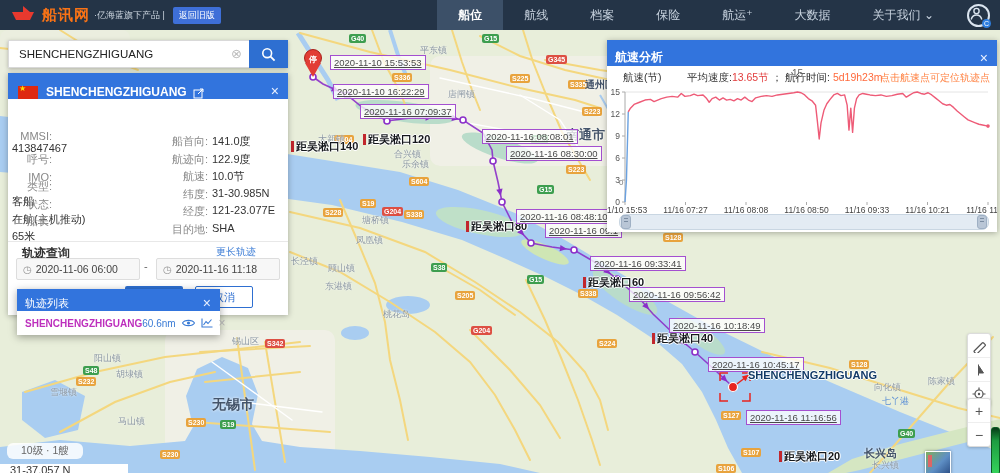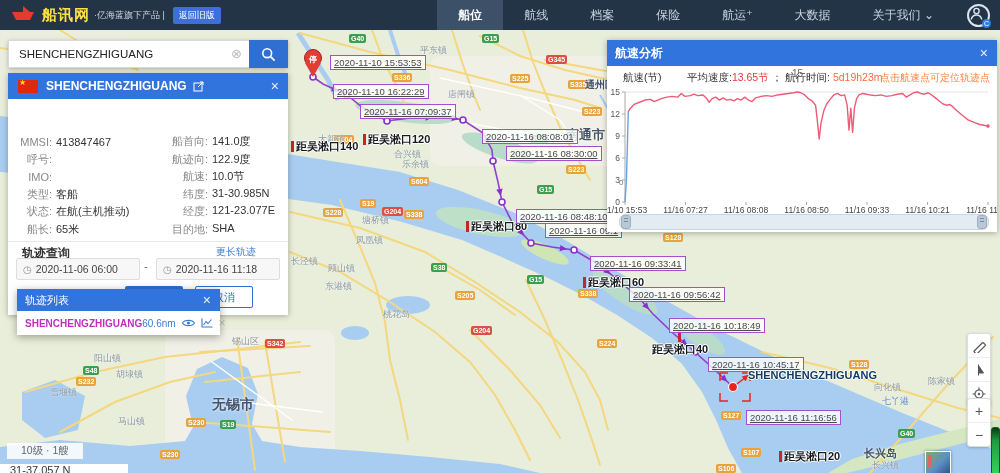--- a/index.html
+++ b/index.html
@@ -1,21 +1,21 @@
 <!DOCTYPE html>
 <html><head>
 <meta charset="utf-8">
 <style>
   html,body{margin:0;padding:0;}
   body{width:1000px;height:473px;overflow:hidden;position:relative;background:#e8eeda;
        font-family:"Liberation Sans","DejaVu Sans",sans-serif;-webkit-font-smoothing:antialiased;}
   
   #topnav{position:absolute;left:0;top:0;width:1000px;height:30px;background:#243447;z-index:30;display:flex;align-items:center;}
   #logo-wrap{display:flex;align-items:center;margin-left:10px;}
-  #logo-title{color:#fde047;font-size:15px;font-weight:bold;margin-left:6px;letter-spacing:1px;}
+  #logo-title{color:#f97316;font-size:15px;font-weight:bold;margin-left:6px;letter-spacing:1px;}
   #logo-sub{color:#cfd8e2;font-size:9px;margin-left:4px;}
   #old-ver{background:#3e6fd8;color:#fff;font-size:9px;padding:2px 6px;border-radius:2px;margin-left:8px;cursor:pointer;}
   #nav-items{display:flex;align-items:center;height:30px;margin-left:auto;margin-right:8px;}
   .nav-item{color:#c9d4e0;font-size:12px;padding:0 21px;height:30px;line-height:30px;cursor:pointer;white-space:nowrap;}
   .nav-item.active{background:#3c5068;color:#fff;font-weight:bold;}
   #avatar{width:19px;height:19px;border-radius:50%;border:2px solid #dbe5f0;margin:0 10px 0 4px;position:relative;cursor:pointer;}
   #avatar svg{display:block;}
   #avatar .cbadge{position:absolute;right:-3px;bottom:-3px;width:9px;height:9px;border-radius:50%;background:#2f7fe0;color:#fff;font-size:7px;line-height:9px;text-align:center;}
   
   #map-base,#track-svg{position:absolute;left:0;top:0;z-index:1;}
@@ -33,34 +33,34 @@
   #ship-name{position:absolute;font-size:11px;font-weight:bold;color:#123a66;white-space:nowrap;
              text-shadow:-1px 0 #fff,1px 0 #fff,0 -1px #fff,0 1px #fff;}
   
   #search-bar{position:absolute;left:8px;top:40px;width:280px;height:28px;z-index:10;display:flex;box-shadow:0 1px 4px rgba(0,0,0,.25);}
   #search-input{width:214px;height:26px;border:1px solid #d9d9d9;border-right:none;padding:0 24px 0 10px;font-size:11.5px;color:#222;outline:none;font-family:inherit;}
   #search-clear{position:absolute;right:46px;top:7px;color:#bbb;font-size:13px;line-height:13px;cursor:pointer;}
   #search-btn{width:40px;height:28px;background:#2e6fd1;border:none;display:flex;align-items:center;justify-content:center;cursor:pointer;}
   
   .panel{background:#fff;box-shadow:0 1px 6px rgba(0,0,0,.3);}
   #ship-panel{position:absolute;left:8px;top:73px;width:280px;height:242px;z-index:10;}
-  .phead{height:26px;background:#3274dd;display:flex;align-items:center;color:#fff;}
+  .phead{height:26px;background:#3274dd;display:flex;align-items:flex-end;color:#fff;}
   .phead .ttl{font-size:12px;font-weight:bold;margin-left:8px;white-space:nowrap;}
   .phead .x{margin-left:auto;margin-right:9px;font-size:14px;cursor:pointer;color:#e8f0ff;}
   #flag{width:20px;height:13px;background:#de2910;margin-left:10px;position:relative;flex:none;}
   #flag .st{position:absolute;left:1px;top:-2px;color:#ffde00;font-size:8px;}
   #edit-ic{margin-left:6px;display:flex;cursor:pointer;}
   #tabs{height:28px;border-bottom:1px solid #e5e5e5;display:flex;align-items:center;}
   .tab{font-size:11.5px;color:#999;margin-left:16px;height:28px;line-height:28px;cursor:pointer;position:relative;padding:0 4px;}
   .tab.active{color:#2e6fd1;font-weight:bold;}
   .tab.active:after{content:"";position:absolute;left:0;right:0;bottom:0;height:2px;background:#2e6fd1;}
   #info-rows{position:absolute;left:0;top:60px;width:280px;}
   .irow{display:flex;height:17.5px;align-items:center;font-size:11px;}
   .icell{display:flex;}
-  .icell.l{width:150px;}
+  .icell.l{width:150px;flex-direction:column;}
   .ilab{color:#888;text-align:right;}
   .icell.l .ilab{width:44px;}
   .icell.r .ilab{width:50px;}
   .ival{color:#333;margin-left:4px;white-space:nowrap;}
   #tq-div{position:absolute;left:0;top:168px;width:280px;height:1px;background:#e8e8e8;}
   #tq-row{position:absolute;left:0;top:172px;width:268px;height:18px;}
   #tq-title{position:absolute;left:14px;font-size:12px;font-weight:bold;color:#333;}
   #tq-link{position:absolute;right:20px;font-size:10px;color:#3a7bd5;cursor:pointer;}
   .dinput{position:absolute;top:185px;width:122px;height:20px;background:#f7f7f7;border:1px solid #ddd;border-radius:2px;
           display:flex;align-items:center;font-size:10.5px;color:#444;cursor:pointer;}
@@ -90,21 +90,21 @@
   #sp-scroll{position:absolute;left:12px;top:174px;width:368px;height:14px;background:#e3ebf3;border:1px solid #c9d6e2;border-radius:7px;cursor:pointer;}
   .sp-handle{position:absolute;top:0px;width:8px;height:12px;background:#b9c6d6;border-radius:3px;border:1px solid #9fb0c4;}
   .sp-handle i{display:block;width:4px;height:1px;background:#7b8da2;margin:2px auto 0;}
   
   .toolgrp{position:absolute;left:967px;width:22px;background:#fff;border:1px solid #dcdcdc;border-radius:3px;z-index:5;box-shadow:0 1px 3px rgba(0,0,0,.2);}
   .toolbtn{width:22px;height:23px;display:flex;align-items:center;justify-content:center;cursor:pointer;border-bottom:1px solid #eee;color:#555;}
   .toolbtn:last-child{border-bottom:none;}
   .toolbtn.txt{font-size:14px;}
   #green-slider{position:absolute;left:991px;top:427px;width:7px;height:46px;border-radius:3px;z-index:6;
      background:linear-gradient(#063b16,#1d9c41 28%,#35d45c);border:1px solid #0a5c22;cursor:pointer;}
-  #zoom-label{position:absolute;left:7px;top:443px;background:rgba(255,255,255,.85);border-radius:0;
+  #zoom-label{position:absolute;left:7px;top:443px;background:rgba(255,255,255,.85);border-radius:6px;
      font-size:10.5px;color:#666;padding:1px 14px;z-index:5;white-space:nowrap;}
   #coord-label{position:absolute;left:0px;top:464px;width:118px;height:16px;background:#fff;font-size:11px;color:#333;
      padding-left:10px;z-index:5;white-space:nowrap;}
   #minimap{position:absolute;left:925px;top:451px;width:24px;height:22px;z-index:5;border:1px solid #fff;
      background:linear-gradient(135deg,#7fae5f,#5e8fc5 55%,#2c4f86);box-shadow:0 0 3px rgba(0,0,0,.4);cursor:pointer;}
   #minimap i{position:absolute;left:2px;top:3px;width:4px;height:12px;background:#d66;}
 </style>
 </head>
 <body>
 
@@ -273,21 +273,21 @@
       <div class="txt">距吴淞口120</div>
     </div>
     <div class="dmark" style="left: 466px; top: 219px;">
       <div class="bar"></div>
       <div class="txt">距吴淞口80</div>
     </div>
     <div class="dmark" style="left: 583px; top: 275px;">
       <div class="bar"></div>
       <div class="txt">距吴淞口60</div>
     </div>
-    <div class="dmark" style="left: 652px; top: 331px; flex-direction: column;">
+    <div class="dmark" style="left: 652px; top: 331px;">
       <div class="bar"></div>
       <div class="txt">距吴淞口40</div>
     </div>
     <div class="dmark" style="left: 779px; top: 449px;">
       <div class="bar"></div>
       <div class="txt">距吴淞口20</div>
     </div>
     <div class="tlabel" style="left: 330px; top: 55px;">2020-11-10 15:53:53</div>
     <div class="tlabel" style="left: 333px; top: 84px;">2020-11-10 16:22:29</div>
     <div class="tlabel" style="left: 360px; top: 104px;">2020-11-16 07:09:37</div>

